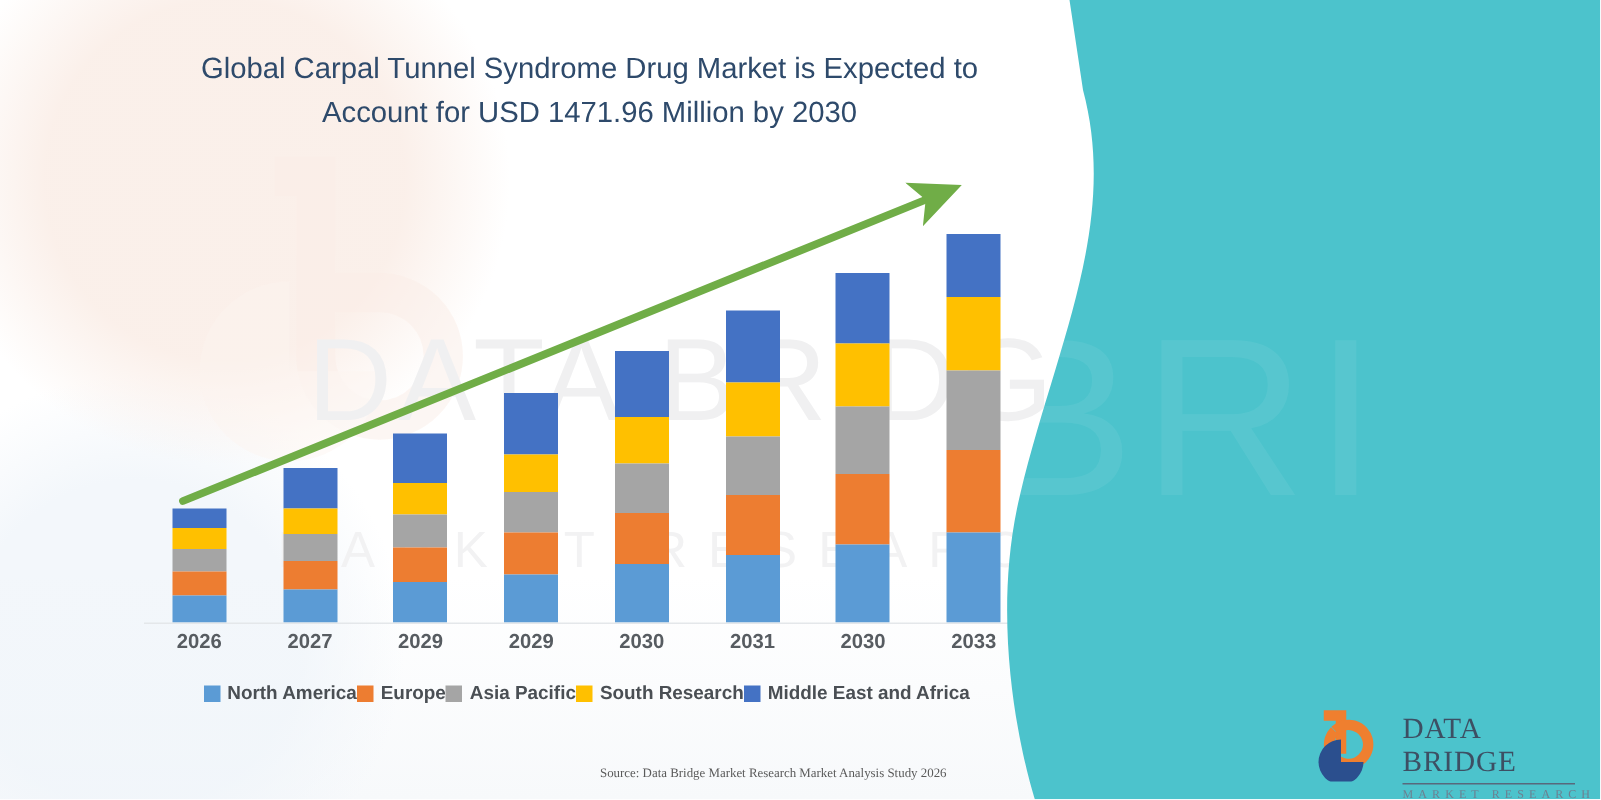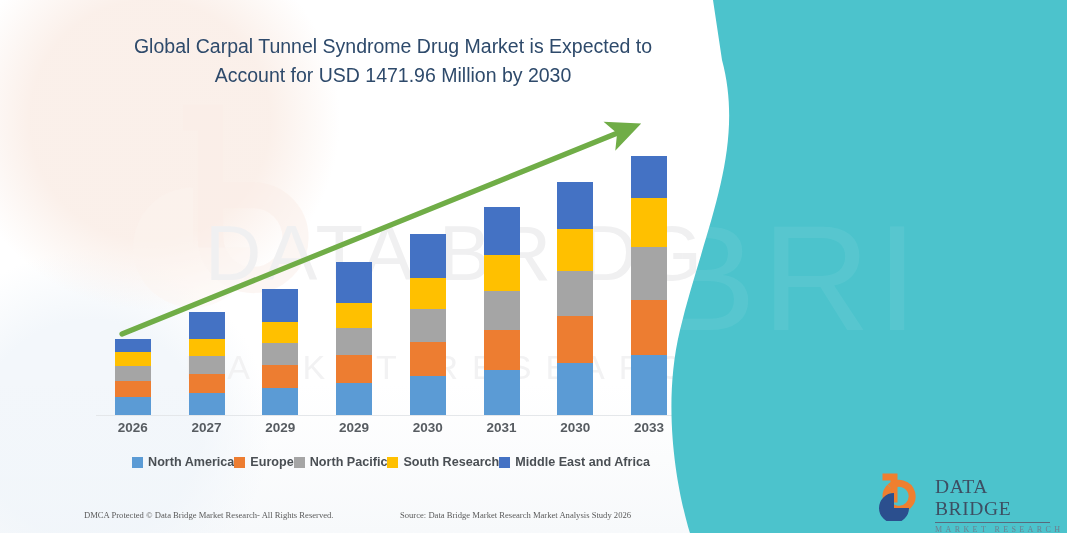--- a/index.html
+++ b/index.html
@@ -190,34 +190,33 @@
       <div class="lg-item">
         <span class="lg-swatch" style="background: rgb(91, 155, 213);"></span>
         <span class="lg-text">North America</span>
       </div>
       <div class="lg-item">
         <span class="lg-swatch" style="background: rgb(237, 125, 49);"></span>
         <span class="lg-text">Europe</span>
       </div>
       <div class="lg-item">
         <span class="lg-swatch" style="background: rgb(165, 165, 165);"></span>
-        <span class="lg-text">North Pacific</span>
+        <span class="lg-text">Asia Pacific</span>
       </div>
       <div class="lg-item">
         <span class="lg-swatch" style="background: rgb(255, 192, 0);"></span>
         <span class="lg-text">South Research</span>
       </div>
       <div class="lg-item">
         <span class="lg-swatch" style="background: rgb(68, 114, 196);"></span>
         <span class="lg-text">Middle East and Africa</span>
       </div>
     </div>
 
   <div class="footer">
-    <div class="foot-txt foot-left">DMCA Protected © Data Bridge Market Research- All Rights Reserved.</div>
     <div class="foot-txt foot-right">Source: Data Bridge Market Research  Market Analysis Study 2026</div>
   </div>
 
   <div class="teal-wrap">
     <svg class="teal-svg" width="417" height="533" viewBox="0 0 417 533">
       <path d="M63 0 H417 V533 H40 C40 533 6 430 30 330 C54 230 96 150 72 60 Z" fill="#4cc3cc"></path>
       <text x="6" y="330" font-family="Liberation Sans, sans-serif" font-size="150" fill="#ffffff" opacity=".06" letter-spacing="6">BRI</text>
     </svg>
 
     <svg class="logo" viewBox="0 0 180 52" style="left:0;top:0;position:absolute;"></svg>

